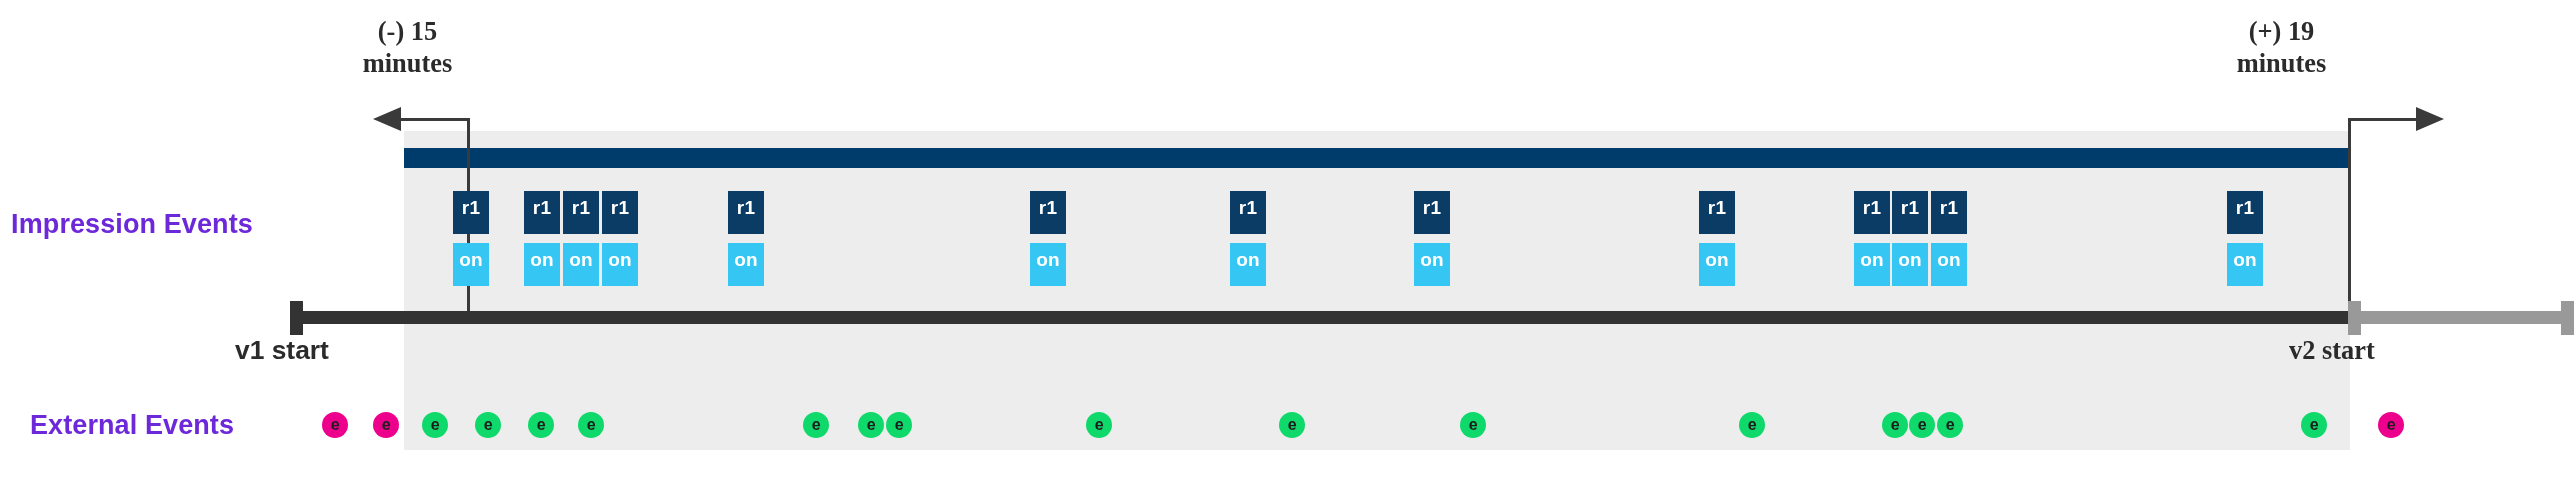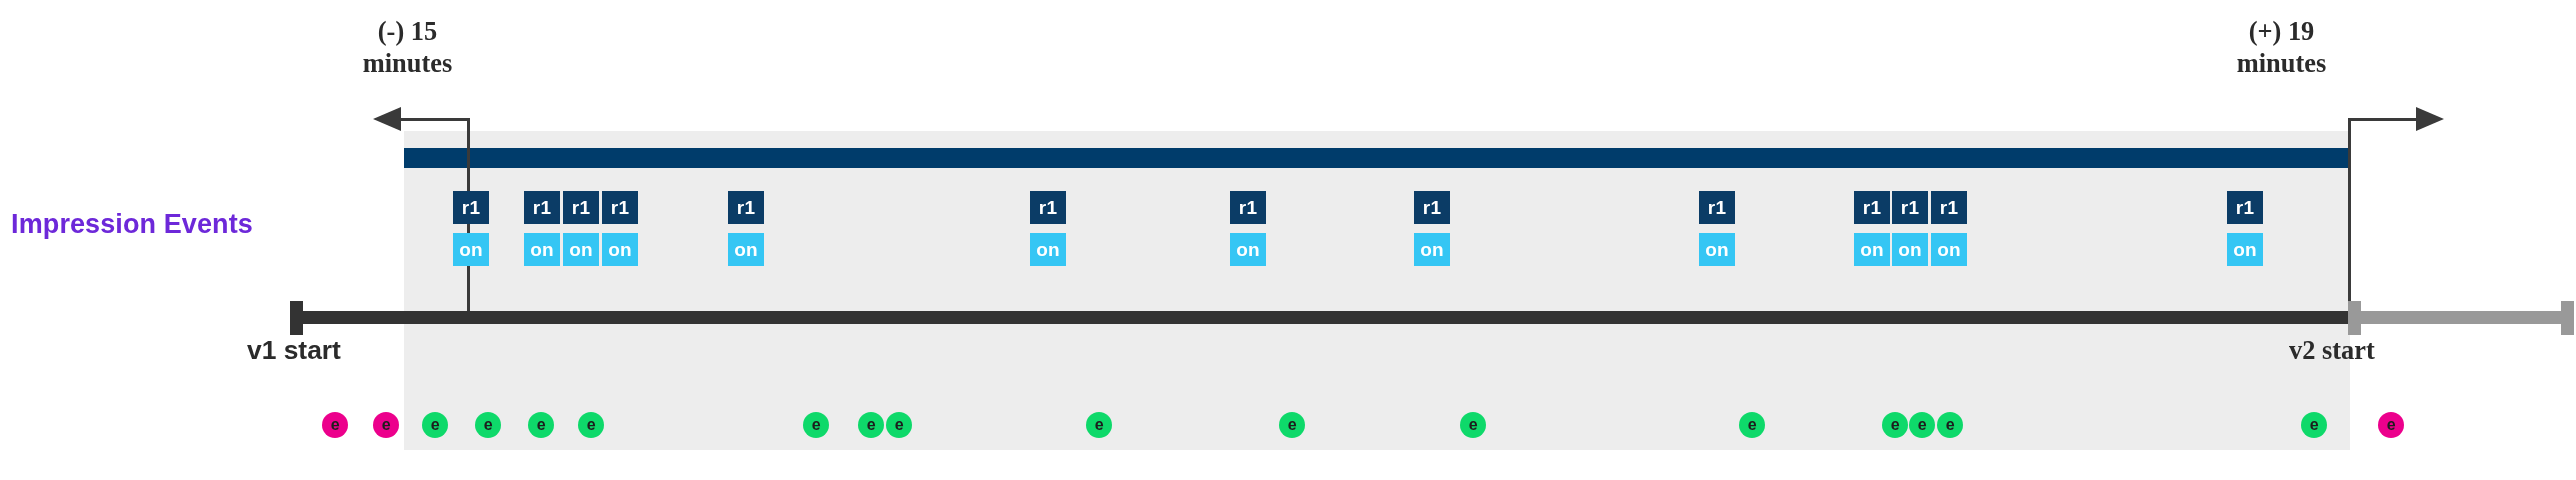--- a/index.html
+++ b/index.html
@@ -110,21 +110,21 @@
     border-left: 28px solid #3a3a3a;
   }
 
   
   .chip-col {
     position: absolute;
     width: 36px;
   }
   .chip {
     width: 36px;
-    height: 33px;
+    height: 43px;
     line-height: 33px;
     text-align: center;
     font-size: 19px;
     font-weight: 700;
     color: #ffffff;
     letter-spacing: 0.2px;
   }
   .chip-r  { background: #0b3c66; margin-bottom: 8.5px; }
   .chip-on { background: #35c6f4; }
 
@@ -148,21 +148,21 @@
   #cap-v2-end   { left: 2561px; background: #999999; }
 
   .axis-tick-label {
     position: absolute;
     top: 335px;
     color: #2b2b2b;
     font-size: 26.4px;
     font-weight: 700;
     white-space: nowrap;
   }
-  #label-v1-start { left: 247px; }
+  #label-v1-start { left: 235px; }
   #label-v2-start { left: 2289px; font-family: Liberation Serif, serif; }
 
   
   .event-dot {
     position: absolute;
     top: 412px;
     width: 26.4px;
     height: 26.4px;
     border-radius: 50%;
     line-height: 26.4px;
@@ -177,20 +177,21 @@
 </head>
 <body>
 
 <div id="stage">
 
   <div class="window-band"></div>
 
   <div class="version-bar"></div>
 
   <div class="row-label" id="impression-label">Impression Events</div>
+  <div class="row-label" id="external-label">External Events</div>
 
   <div class="callout" id="callout-left">
     <span class="callout-line1">(-) 15</span>
     <span class="callout-line2">minutes</span>
   </div>
   <div class="elbow" id="elbow-left"></div>
   <div class="arrow-head" id="arrow-left"></div>
   <div class="guide" id="guide-left"></div>
 
   <div class="callout" id="callout-right">

